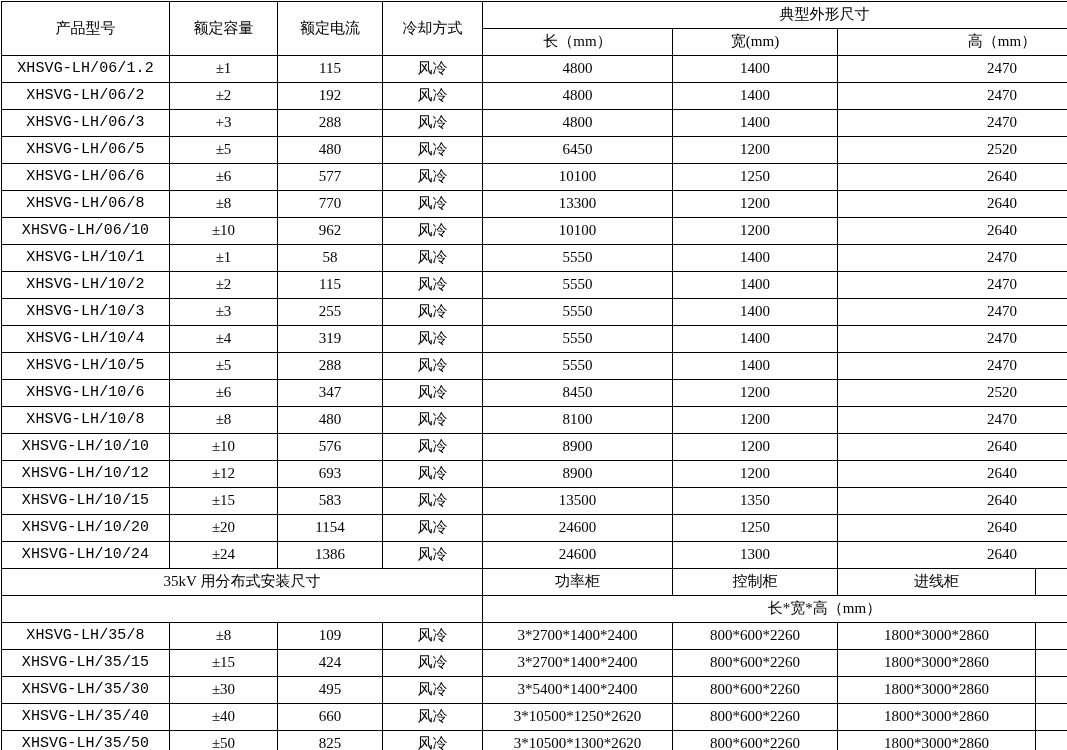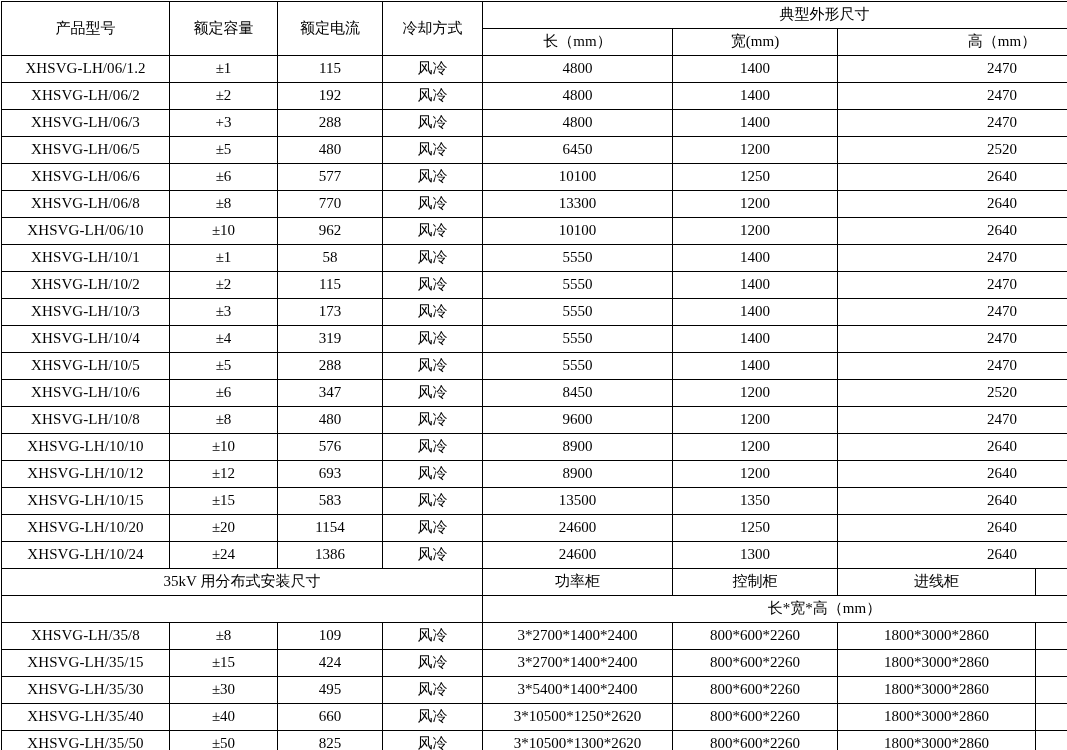--- a/index.html
+++ b/index.html
@@ -41,20 +41,21 @@
     height: 39px;
     margin-top: 48px;
   }
   .hdr-group {
     font-size: 16px;
     height: 36px;
   }
   .model-cell {
     font-size: 16px;
     letter-spacing: 0.1px;
+    font-family: Liberation Mono, monospace;
   }
   .row-cell {
     font-size: 15px;
   }
   .section-title {
     font-size: 16px;
     height: 30px;
   }
   .section-sub {
     font-size: 16px;
@@ -179,21 +180,21 @@
         <td class="row-cell">±2</td>
         <td class="row-cell">115</td>
         <td class="row-cell">风冷</td>
         <td class="row-cell">5550</td>
         <td class="row-cell">1400</td>
         <td class="row-cell" colspan="2">2470</td>
       </tr>
       <tr>
         <td class="model-cell">XHSVG-LH/10/3</td>
         <td class="row-cell">±3</td>
-        <td class="row-cell">173</td>
+        <td class="row-cell">255</td>
         <td class="row-cell">风冷</td>
         <td class="row-cell">5550</td>
         <td class="row-cell">1400</td>
         <td class="row-cell" colspan="2">2470</td>
       </tr>
       <tr>
         <td class="model-cell">XHSVG-LH/10/4</td>
         <td class="row-cell">±4</td>
         <td class="row-cell">319</td>
         <td class="row-cell">风冷</td>
@@ -217,21 +218,21 @@
         <td class="row-cell">风冷</td>
         <td class="row-cell">8450</td>
         <td class="row-cell">1200</td>
         <td class="row-cell" colspan="2">2520</td>
       </tr>
       <tr>
         <td class="model-cell">XHSVG-LH/10/8</td>
         <td class="row-cell">±8</td>
         <td class="row-cell">480</td>
         <td class="row-cell">风冷</td>
-        <td class="row-cell">9600</td>
+        <td class="row-cell">8100</td>
         <td class="row-cell">1200</td>
         <td class="row-cell" colspan="2">2470</td>
       </tr>
       <tr>
         <td class="model-cell">XHSVG-LH/10/10</td>
         <td class="row-cell">±10</td>
         <td class="row-cell">576</td>
         <td class="row-cell">风冷</td>
         <td class="row-cell">8900</td>
         <td class="row-cell">1200</td>

